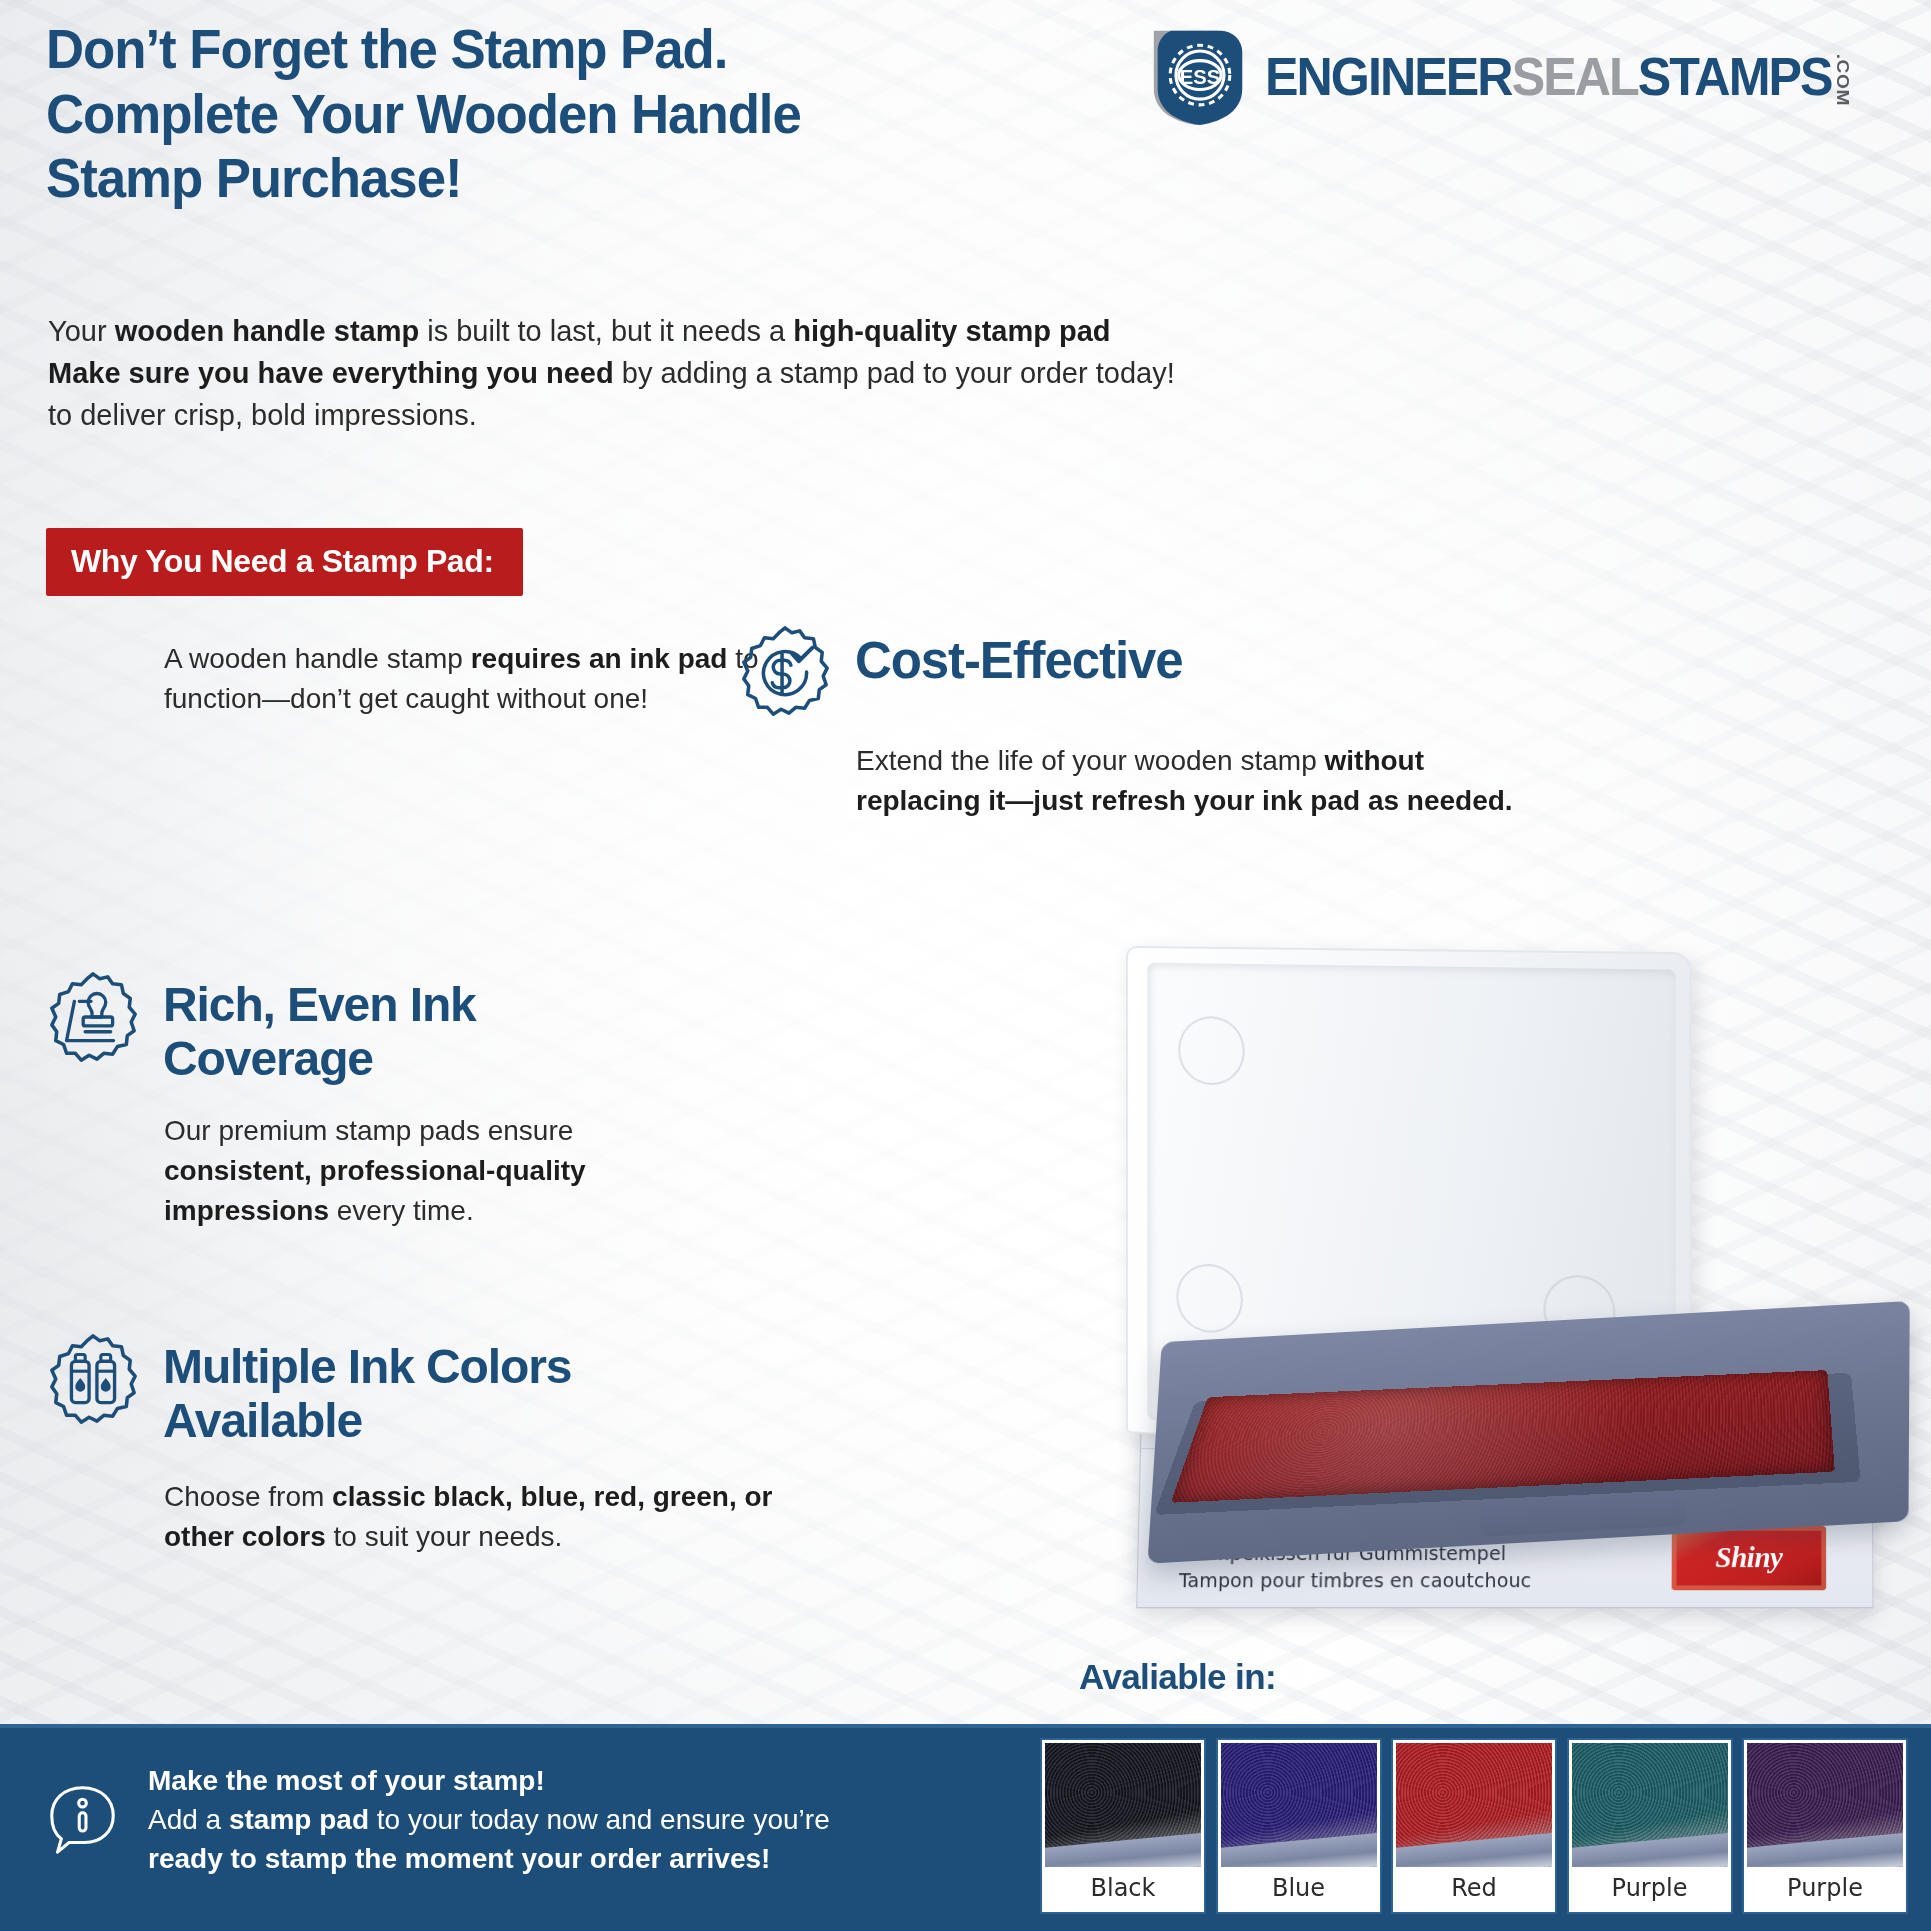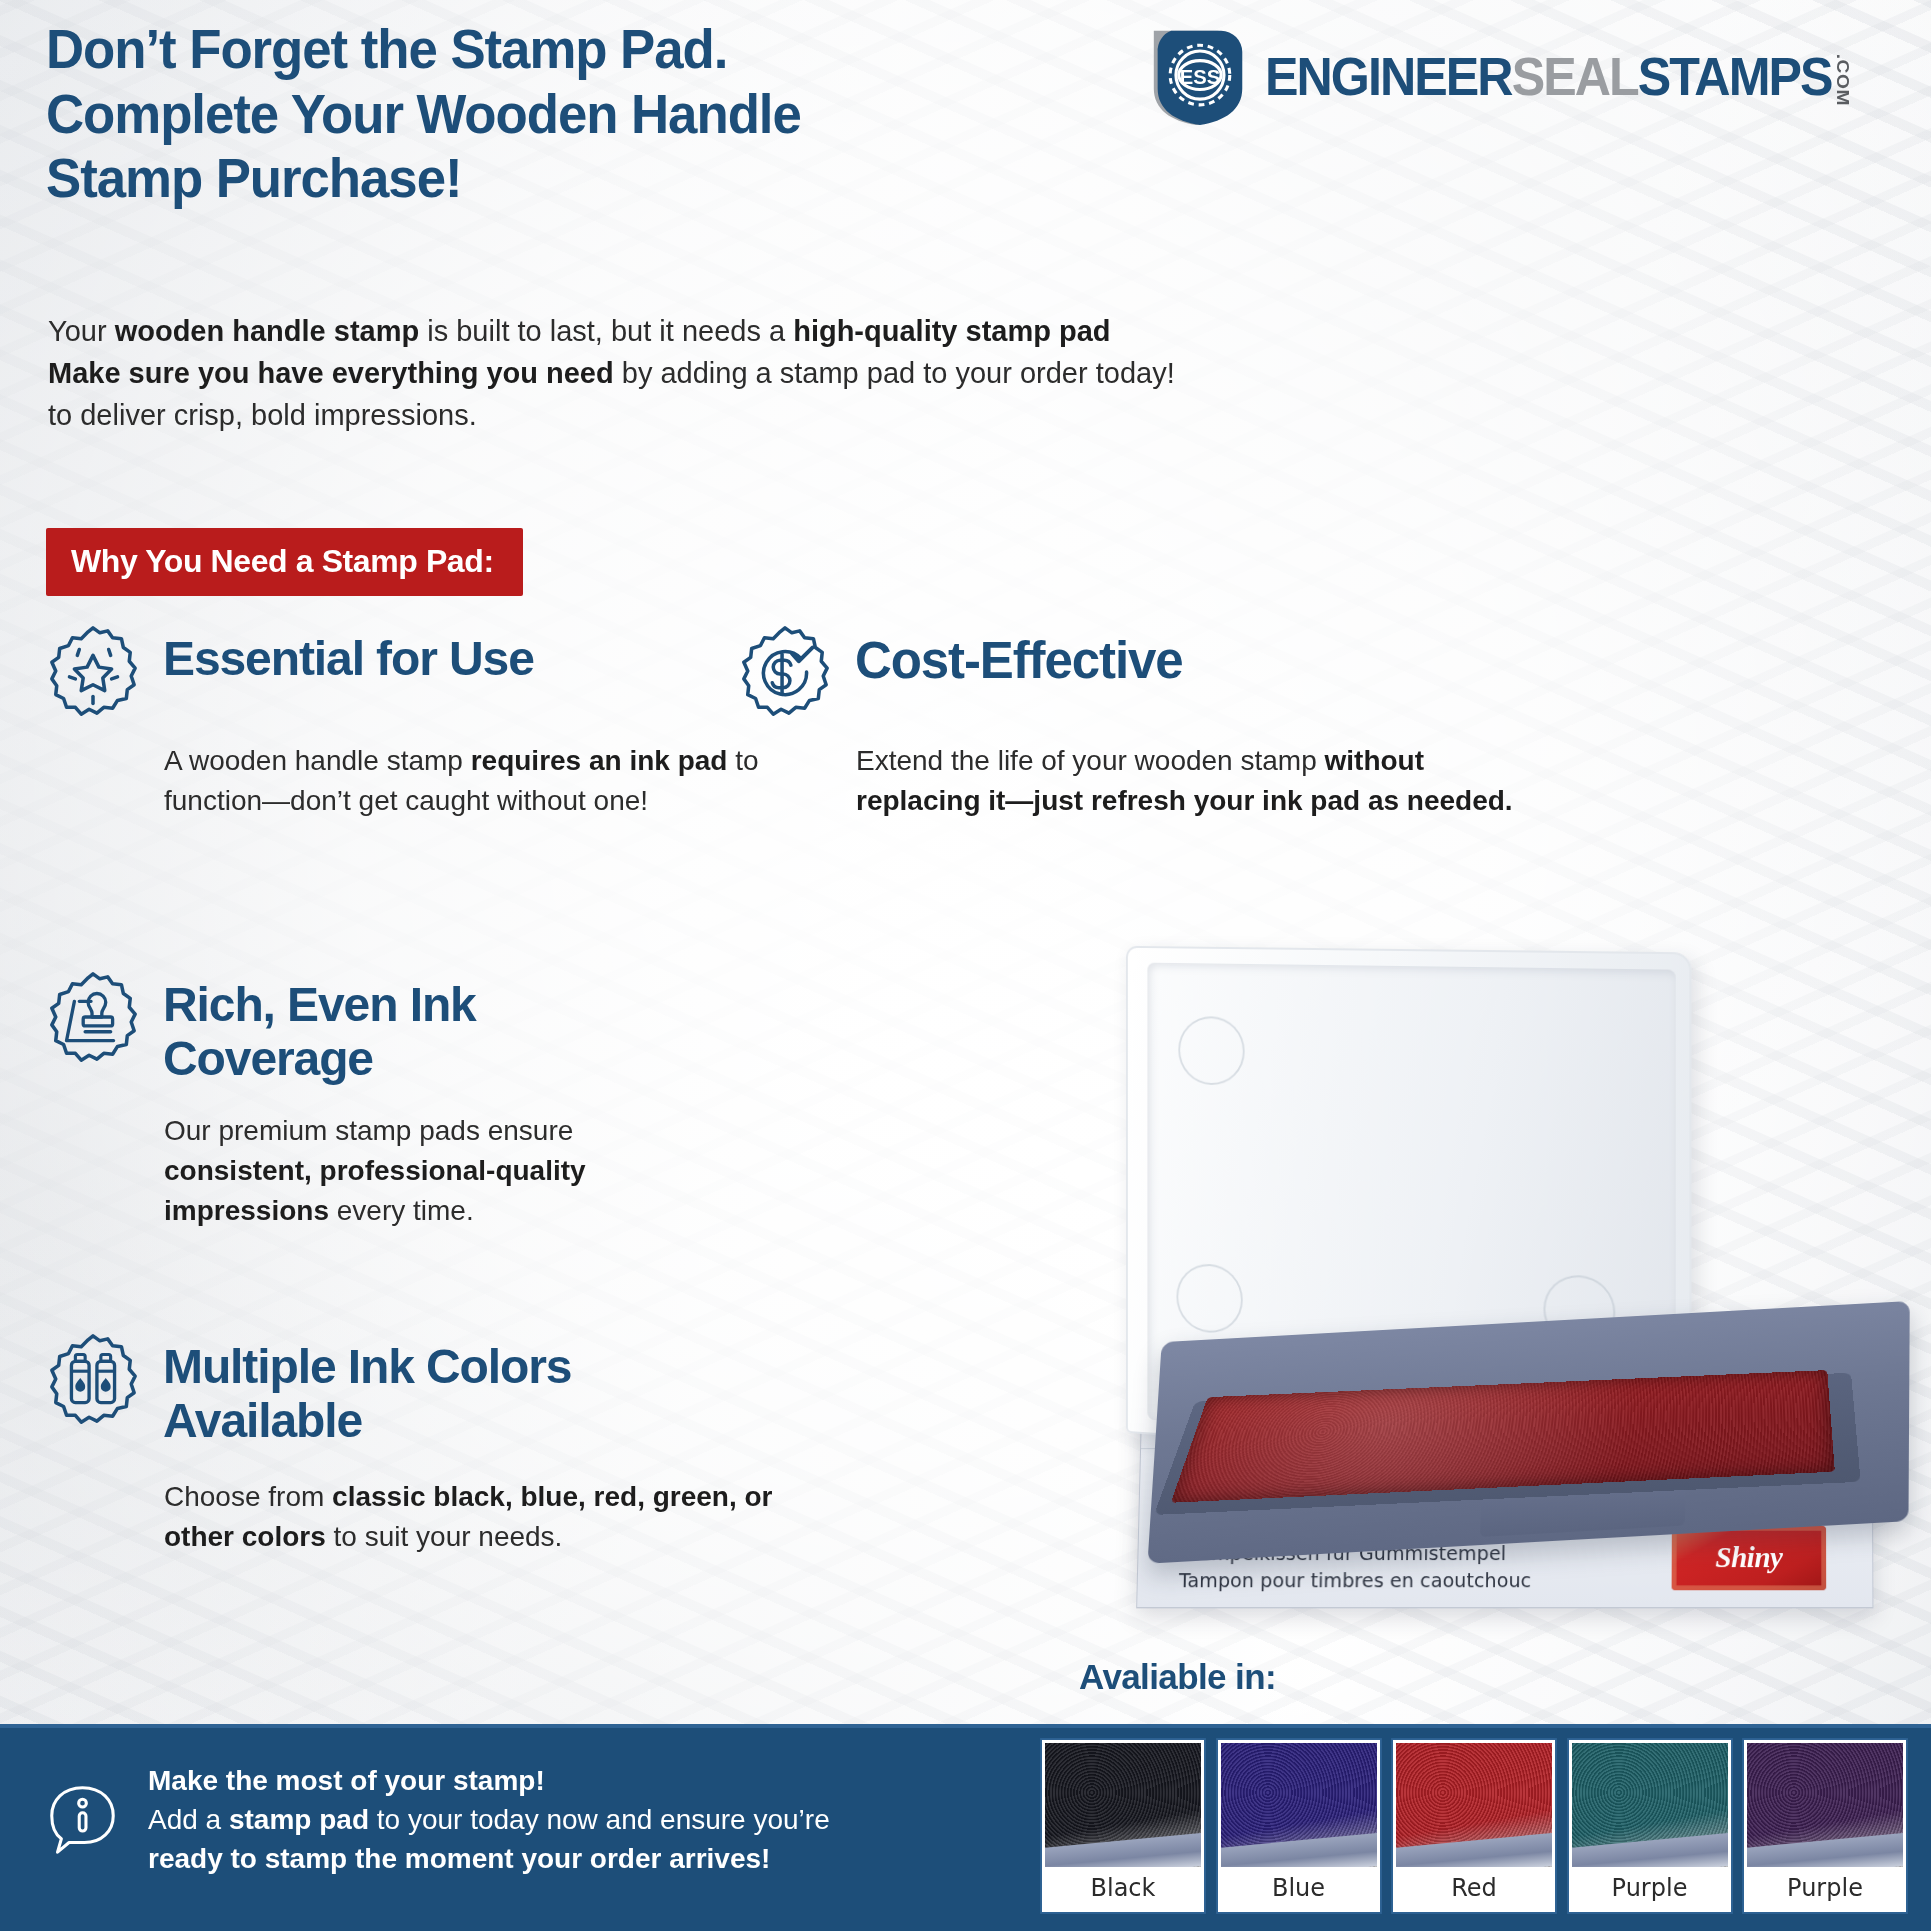--- a/index.html
+++ b/index.html
@@ -286,36 +286,20 @@
 
   <div id="intro">
     <div class="ln"><span>Your </span><b>wooden handle stamp</b><span> is built to last, but it needs a </span><b>high-quality stamp pad</b></div>
     <div class="ln"><b>Make sure you have everything you need</b><span> by adding a stamp pad to your order today!</span></div>
     <div class="ln">to deliver crisp, bold impressions.</div>
   </div>
 
   <div id="why-banner">Why You Need a Stamp Pad:</div>
 
   <div class="feature" id="f-essential">
-    <div class="feat-head">
-      <div class="badge">
-        <svg viewBox="0 0 100 100" width="98" height="98">
-          <path d="M50 4 L57 9 L65 7 L70 14 L79 15 L81 24 L88 29 L87 38 L93 45 L89 53 L92 62 L85 67 L84 76 L75 78 L70 86 L61 85 L54 91 L46 87 L38 92 L32 85 L23 85 L20 76 L12 72 L13 63 L8 56 L12 48 L8 39 L15 34 L16 25 L25 22 L29 14 L38 15 L45 8 Z" fill="none" stroke="#1d4e79" stroke-width="3.6" stroke-linejoin="round"></path>
-          <path d="M50 32 L56 44 L69 46 L60 55 L62 68 L50 62 L38 68 L40 55 L31 46 L44 44 Z" fill="none" stroke="#1d4e79" stroke-width="3.6" stroke-linejoin="round"></path>
-          <g stroke="#1d4e79" stroke-width="3.6" stroke-linecap="round">
-            <line x1="36" y1="26" x2="34" y2="32"></line>
-            <line x1="66" y1="26" x2="68" y2="32"></line>
-            <line x1="26" y1="54" x2="32" y2="56"></line>
-            <line x1="75" y1="54" x2="69" y2="56"></line>
-            <line x1="50" y1="74" x2="50" y2="81"></line>
-          </g>
-        </svg>
-      </div>
-      <div class="feat-title">Essential for Use</div>
-    </div>
     <div class="feat-body"><span>A wooden handle stamp </span><b>requires an ink pad</b><span> to function—don’t get caught without one!</span></div>
   </div>
 
   <div class="feature" id="f-cost">
     <div class="feat-head">
       <div class="badge">
         <svg viewBox="0 0 100 100" width="98" height="98">
           <path d="M50 4 L57 9 L65 7 L70 14 L79 15 L81 24 L88 29 L87 38 L93 45 L89 53 L92 62 L85 67 L84 76 L75 78 L70 86 L61 85 L54 91 L46 87 L38 92 L32 85 L23 85 L20 76 L12 72 L13 63 L8 56 L12 48 L8 39 L15 34 L16 25 L25 22 L29 14 L38 15 L45 8 Z" fill="none" stroke="#1d4e79" stroke-width="3.6" stroke-linejoin="round"></path>
           <path d="M66 35 a22 22 0 1 0 6 14" fill="none" stroke="#1d4e79" stroke-width="3.6" stroke-linecap="round"></path>
           <path d="M57 30 L64 38 L78 24" fill="none" stroke="#1d4e79" stroke-width="4" stroke-linecap="round" stroke-linejoin="round"></path>

